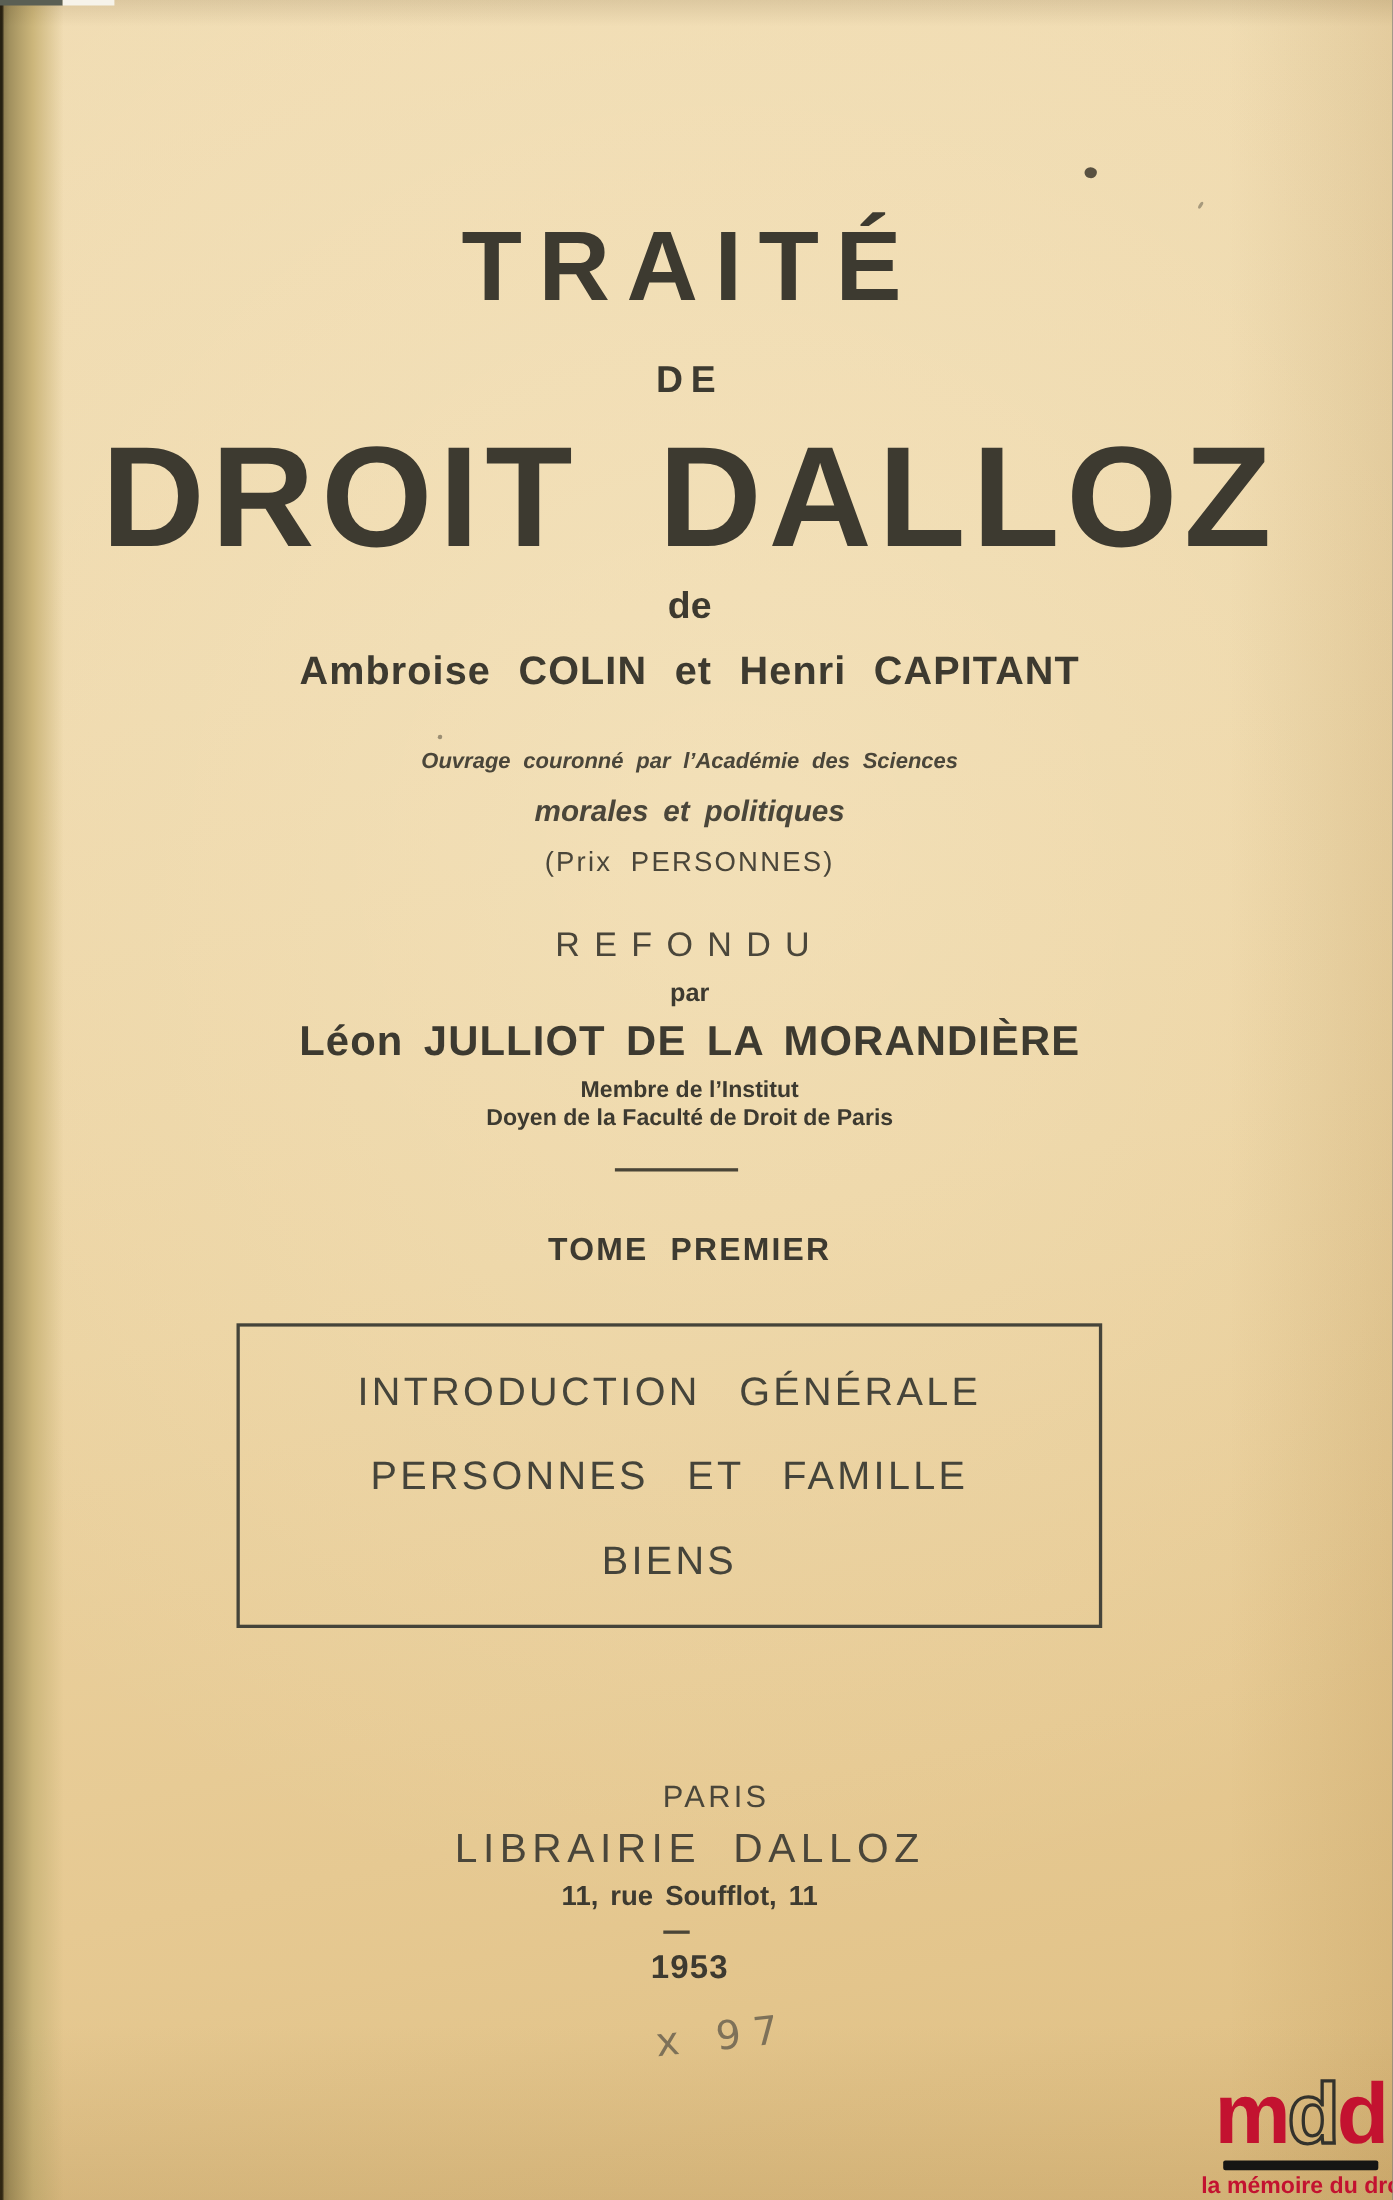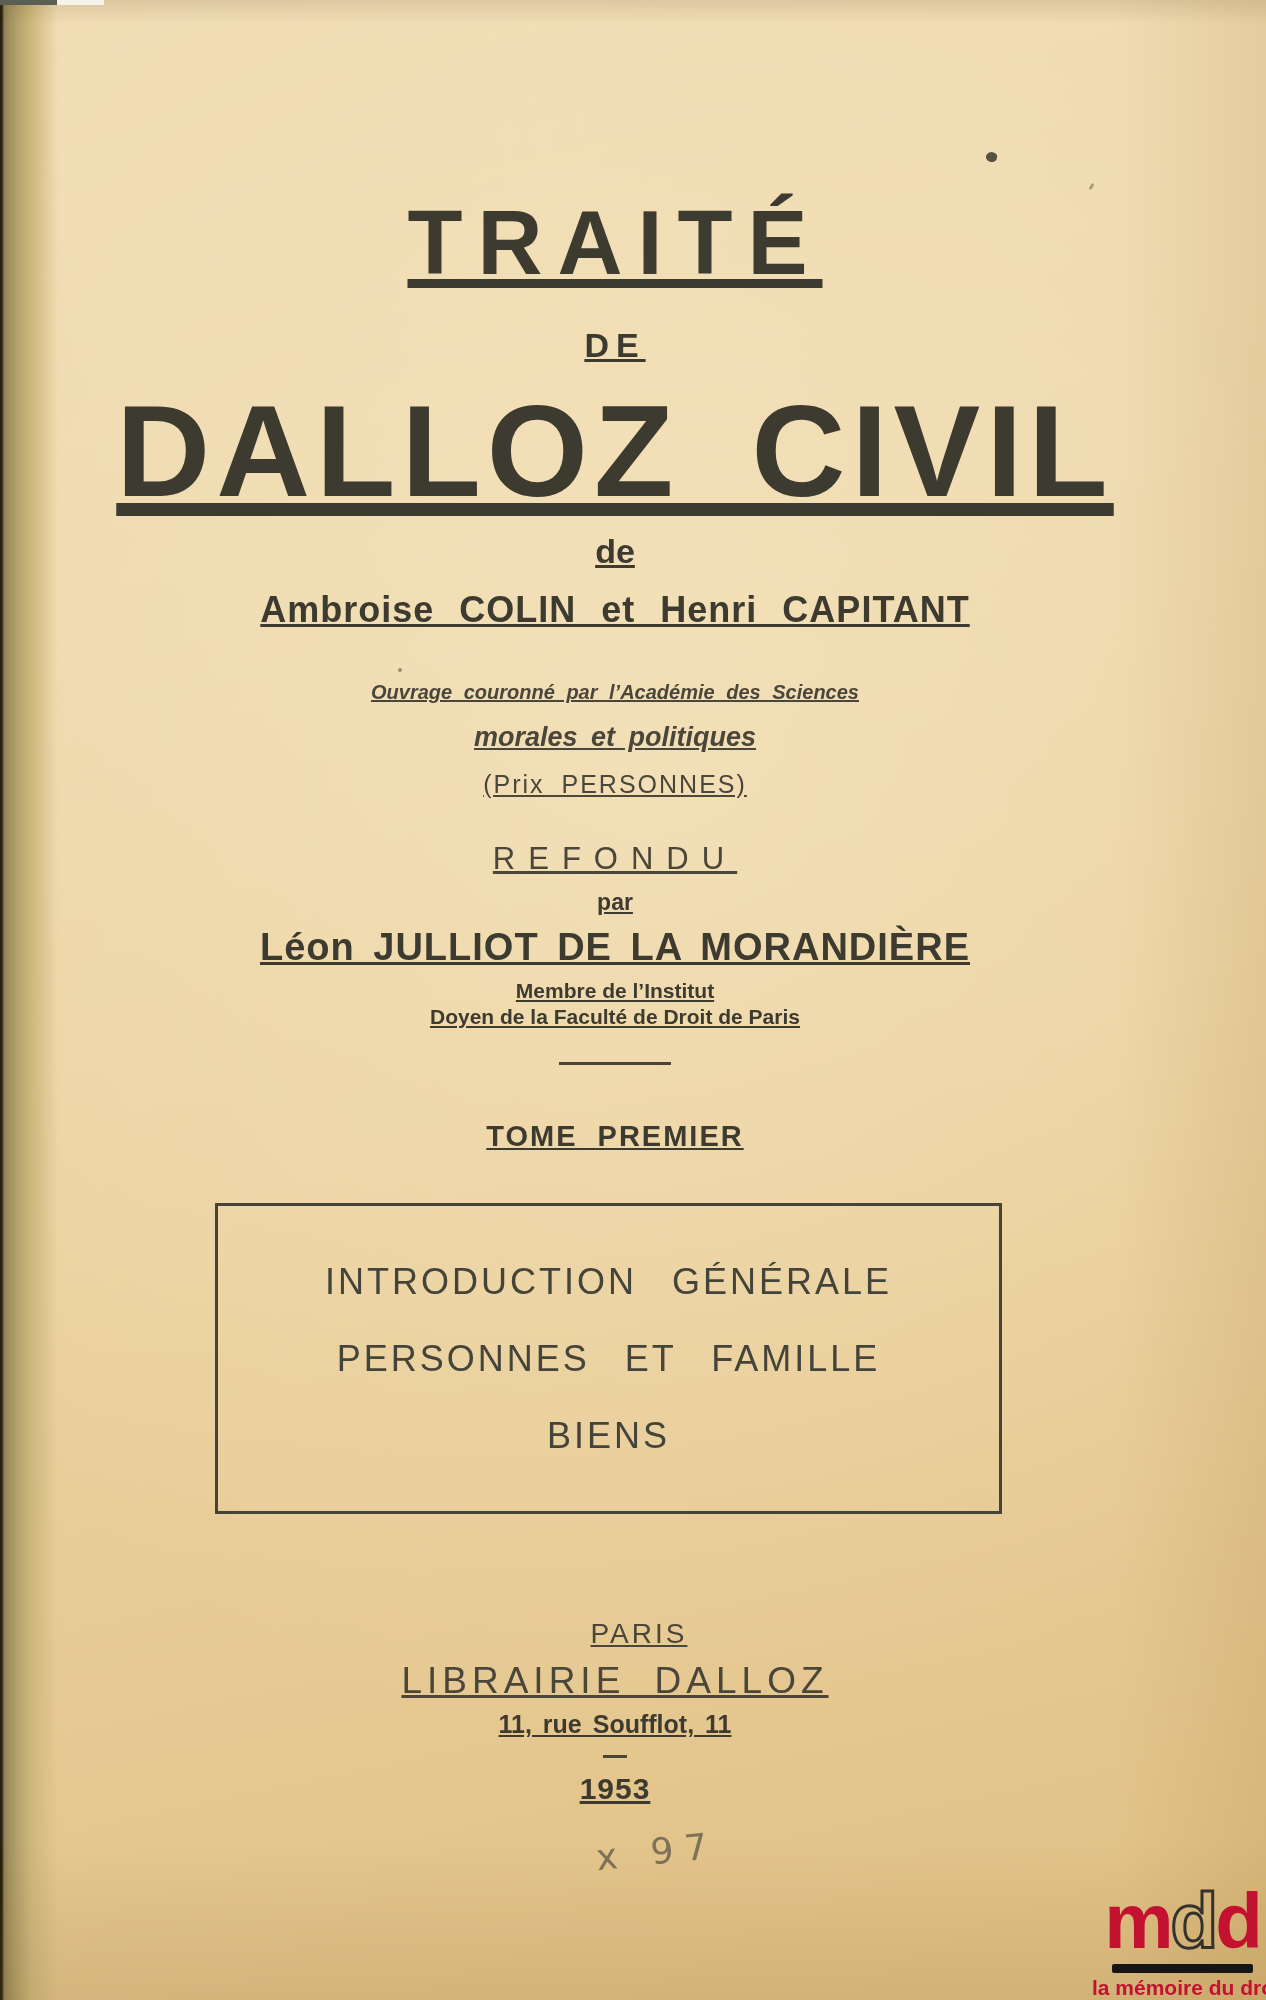--- a/index.html
+++ b/index.html
@@ -27,39 +27,39 @@
     background:linear-gradient(0deg,rgba(120,80,20,0.13),rgba(120,80,20,0));}
   .corner-dark{position:absolute;left:0;top:0;width:57px;height:5px;background:#5a5f54;}
   .corner-white{position:absolute;left:57px;top:0;width:47px;height:5px;background:#f6f3ea;}
   .speck{position:absolute;background:#433d31;border-radius:60% 45% 55% 50%;}
   .s1{left:986px;top:152px;width:11px;height:10px;opacity:.88;transform:rotate(20deg);}
   .s2{left:398px;top:668px;width:4px;height:4px;opacity:.5;}
   .s3{left:1090px;top:183px;width:3px;height:7px;opacity:.42;transform:rotate(30deg);}
 
   
   .col{position:absolute;left:0;top:0;width:1230px;height:100%;}
-  .block{position:absolute;left:0;width:100%;text-align:center;line-height:1;white-space:nowrap;text-decoration:underline;}
+  .block{position:absolute;left:12px;width:100%;text-align:center;line-height:1;white-space:nowrap;}
 
   .t1{top:198px;font-size:90px;font-weight:700;letter-spacing:15px;}
   .t2{top:328px;font-size:34px;font-weight:700;letter-spacing:7px;}
   .t3{top:386px;font-size:130px;font-weight:700;letter-spacing:6px;word-spacing:30px;}
   .of{top:534px;font-size:34px;font-weight:700;}
   .authors{top:592px;font-size:36px;font-weight:700;letter-spacing:1px;word-spacing:14px;}
   .award1{top:682px;font-size:20px;font-style:italic;font-weight:700;color:var(--ink-light);word-spacing:6px;}
   .award2{top:724px;font-size:27px;font-style:italic;font-weight:700;color:var(--ink-light);word-spacing:6px;}
   .prize{top:772px;font-size:25px;font-weight:400;letter-spacing:2px;word-spacing:8px;color:var(--ink-light);}
   .refondu{top:843px;font-size:31px;font-weight:400;letter-spacing:13px;color:var(--ink-light);}
   .par{top:891px;font-size:23px;font-weight:700;}
   .reviser{top:928px;font-size:38px;font-weight:700;letter-spacing:1px;word-spacing:7px;}
   .membre{top:980px;font-size:21px;font-weight:700;}
   .doyen{top:1006px;font-size:21px;font-weight:700;}
   .rule1{position:absolute;top:1062px;left:0;right:0;margin:auto;width:112px;height:3px;background:#4a4537;}
   .tome{top:1122px;font-size:29px;font-weight:700;letter-spacing:2px;word-spacing:10px;}
 
-  .box{position:absolute;left:215px;top:1203px;width:787px;height:311px;border:3px solid #45443a;
+  .box{position:absolute;left:215px;top:1203px;width:787px;height:277px;border:3px solid #45443a;
     box-sizing:border-box;display:flex;flex-direction:column;align-items:center;justify-content:center;gap:41px;}
   .box .line{font-size:36px;font-weight:400;letter-spacing:3px;word-spacing:22px;color:#45443a;line-height:1;white-space:nowrap;}
 
   .city{top:1620px;font-size:28px;font-weight:400;letter-spacing:3px;color:var(--ink-light);margin-left:24px;}
   .publisher{top:1662px;font-size:37px;font-weight:400;letter-spacing:5px;word-spacing:14px;color:var(--ink-light);}
   .address{top:1712px;font-size:25px;font-weight:700;word-spacing:4px;}
   .rule2{position:absolute;top:1755px;left:0;right:0;margin:auto;width:24px;height:3px;background:#4a4537;}
   .year{top:1774px;font-size:30px;font-weight:700;letter-spacing:1px;}
 
   .pencil{position:absolute;left:596px;top:1834px;font-size:36px;line-height:1;
@@ -86,21 +86,21 @@
   <div class="corner-dark"></div>
   <div class="corner-white"></div>
   <div class="speck s1"></div>
   <div class="speck s2"></div>
   <div class="speck s3"></div>
 
   <div class="col">
 
     <div class="block t1">TRAITÉ</div>
     <div class="block t2">DE</div>
-    <div class="block t3">DALLOZ CIVIL</div>
+    <div class="block t3">DROIT DALLOZ</div>
 
     <div class="block of">de</div>
     <div class="block authors">Ambroise COLIN et Henri CAPITANT</div>
 
     <div class="block award1">Ouvrage couronné par l’Académie des Sciences</div>
     <div class="block award2">morales et politiques</div>
     <div class="block prize">(Prix PERSONNES)</div>
 
     <div class="block refondu">REFONDU</div>
     <div class="block par">par</div>

